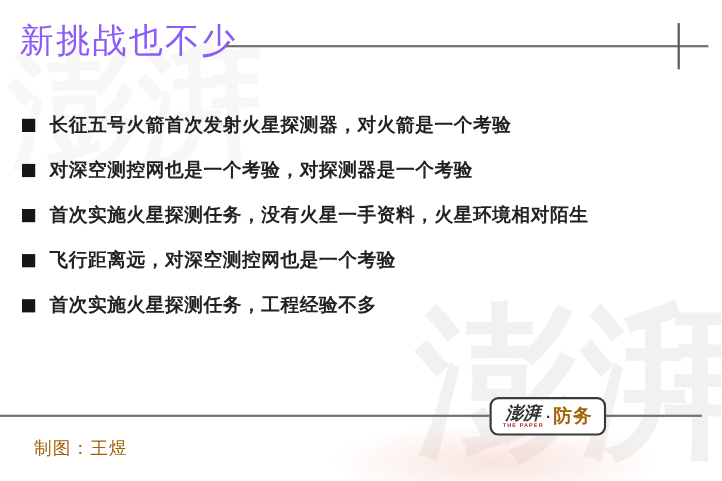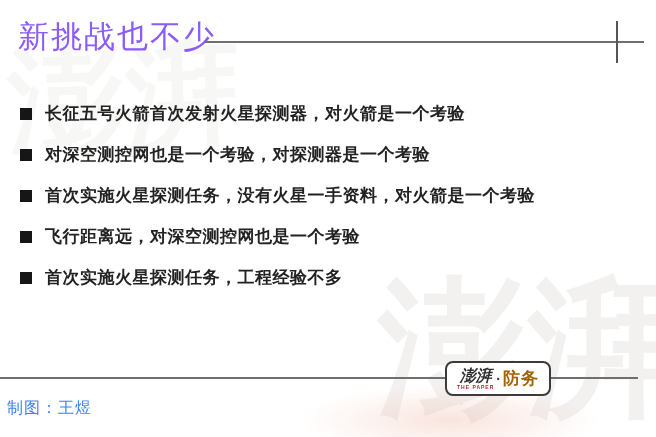--- a/index.html
+++ b/index.html
@@ -83,22 +83,22 @@
     font-size:5px;font-weight:bold;color:#b5232a;
     letter-spacing:1px;line-height:1;margin-top:1px;white-space:nowrap;
   }
   .logo-sep{
     font-size:14px;font-weight:bold;color:#2f2f2f;margin:0 2px;line-height:1;
   }
   .logo-section{
     font-size:17px;font-weight:bold;color:#a16207;line-height:1;letter-spacing:1px;
   }
   .credit{
-    position:absolute;left:7px;top:398px;
-    font-size:16px;color:#3b82f6;letter-spacing:1px;
+    position:absolute;left:31px;top:398px;
+    font-size:16px;color:#a16207;letter-spacing:1px;
   }
 </style>
 </head>
 <body>
 
 <div class="stage">
 
   <div class="wm wm-top">澎湃</div>
   <div class="wm wm-bottom">澎湃</div>
   <div class="pink-glow"></div>
@@ -111,21 +111,21 @@
     <li class="bullet-row">
       <span class="bullet-square"></span>
       <span class="bullet-text">长征五号火箭首次发射火星探测器，对火箭是一个考验</span>
     </li>
     <li class="bullet-row">
       <span class="bullet-square"></span>
       <span class="bullet-text">对深空测控网也是一个考验，对探测器是一个考验</span>
     </li>
     <li class="bullet-row">
       <span class="bullet-square"></span>
-      <span class="bullet-text">首次实施火星探测任务，没有火星一手资料，对火箭是一个考验</span>
+      <span class="bullet-text">首次实施火星探测任务，没有火星一手资料，火星环境相对陌生</span>
     </li>
     <li class="bullet-row">
       <span class="bullet-square"></span>
       <span class="bullet-text">飞行距离远，对深空测控网也是一个考验</span>
     </li>
     <li class="bullet-row">
       <span class="bullet-square"></span>
       <span class="bullet-text">首次实施火星探测任务，工程经验不多</span>
     </li>
   </ul>

